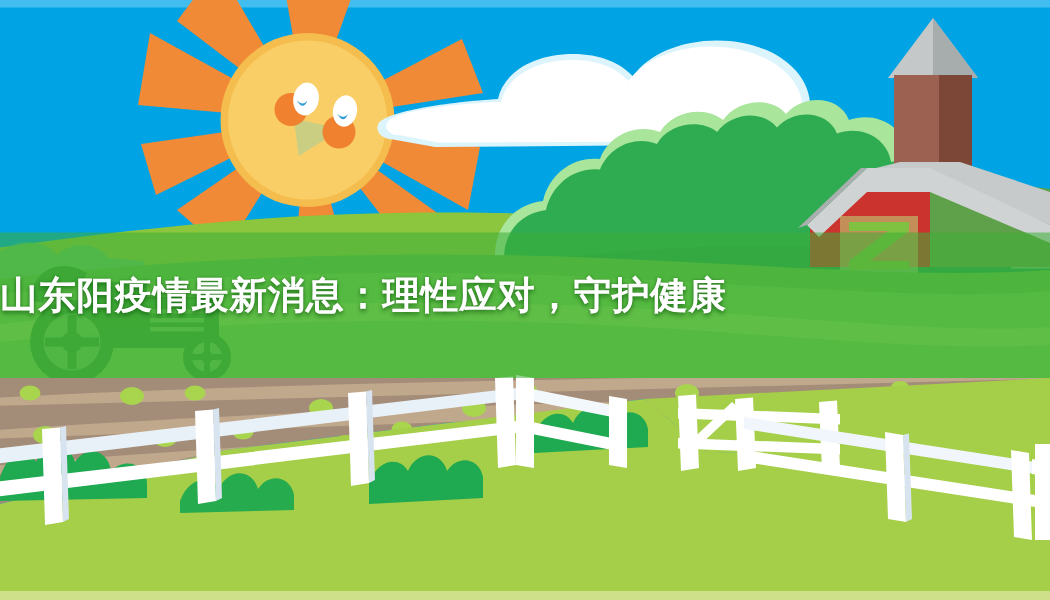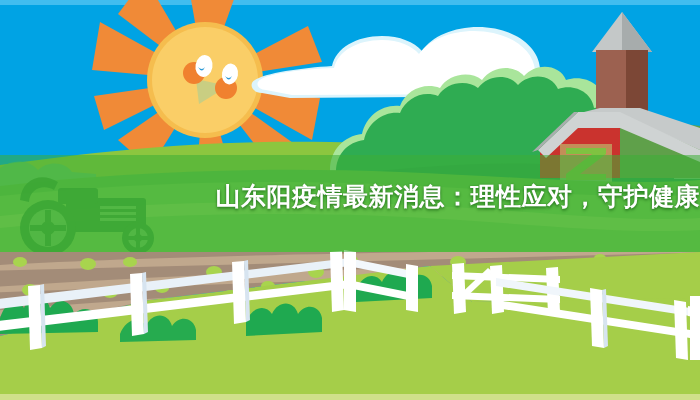--- a/index.html
+++ b/index.html
@@ -14,23 +14,23 @@
   #scene{position:absolute;inset:0;width:700px;height:400px;display:block;}
 
   
   #title-band{
     position:absolute;left:0;top:155px;width:700px;height:97px;
     background:rgba(60,175,55,0.55);
     pointer-events:none;
   }
   #headline{
     position:absolute;left:0;top:160px;width:700px;
-    text-align:right;
+    text-align:left;
     color:#ffffff;
-    font-family:Liberation Serif, serif;
+    font-family:Liberation Sans, sans-serif;
     font-weight:bold;
     font-size:25px;
     line-height:40px;
     letter-spacing:0.5px;
     text-shadow:0 2px 3px rgba(0,70,0,0.45), 0 0 2px rgba(0,60,0,0.35);
     white-space:pre-line;
   }
 </style>
 </head>
 <body>

